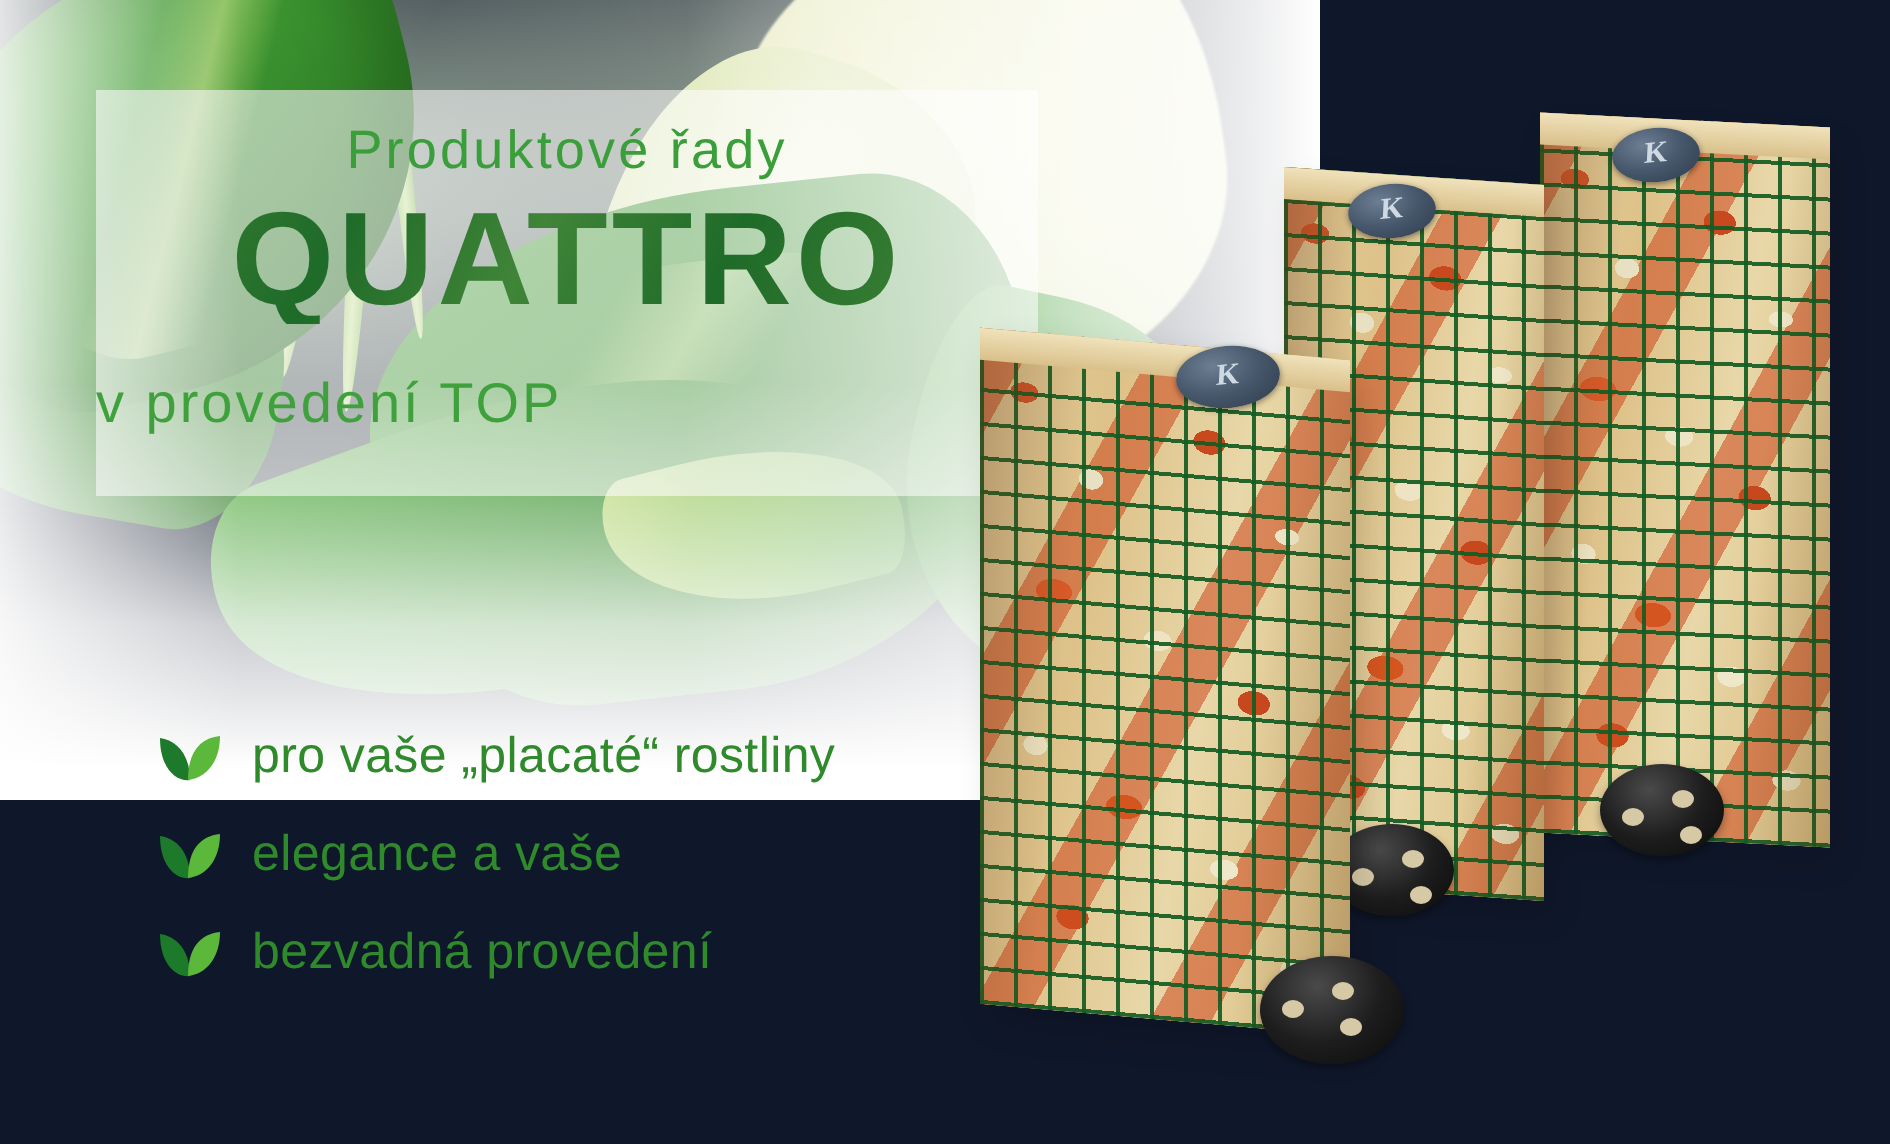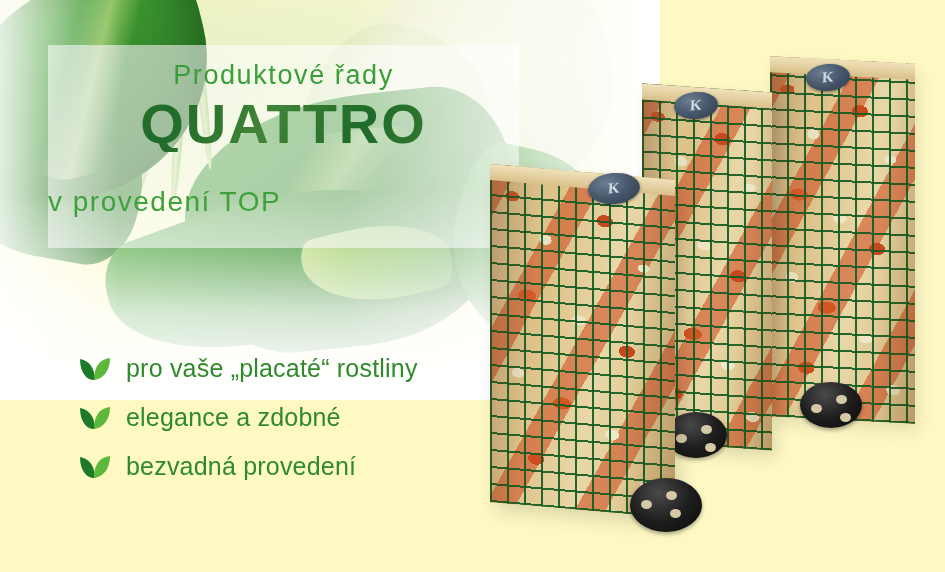--- a/index.html
+++ b/index.html
@@ -6,21 +6,21 @@
   body{
     font-family:"Liberation Sans", sans-serif;
     -webkit-font-smoothing:antialiased;
   }
 
   #banner{
     position:relative;
     width:945px;
     height:572px;
     overflow:hidden;
-    background:#fef9c3;
+    background:#0f172a;
   }
 
   
   .bg-layer{position:absolute;inset:0;overflow:hidden;}
 
   .bg-wash{
     position:absolute;left:0;top:0;width:640px;height:360px;
     background:
       radial-gradient(ellipse 420px 260px at 150px 90px, rgba(214,234,203,.75) 0%, rgba(255,255,255,0) 72%),
       radial-gradient(ellipse 300px 220px at 430px 60px, rgba(228,240,214,.65) 0%, rgba(255,255,255,0) 75%);
@@ -129,21 +129,21 @@
     text-align:center;
     font-size:27px;
     letter-spacing:1.6px;
     color:#3a9e3a;
     font-weight:400;
   }
 
   #wordmark{
     position:absolute;left:48px;top:96px;width:471px;
     text-align:center;
-    font-size:56px;
+    font-size:66px;
     font-weight:bold;
     letter-spacing:2px;
     line-height:1;
     color:#1f6b29;
     background-image:
       linear-gradient(116deg, rgba(140,190,90,.30) 0%, rgba(20,80,25,0) 26%, rgba(150,200,95,.28) 46%, rgba(20,80,25,0) 66%, rgba(135,185,85,.26) 88%),
       linear-gradient(#1f6b29,#1f6b29);
     -webkit-background-clip:text;
     background-clip:text;
     -webkit-text-fill-color:transparent;
@@ -158,21 +158,21 @@
     color:#3fa13c;
     font-weight:400;
   }
 
   
   #bullets{
     position:absolute;left:78px;top:344px;width:430px;
   }
   .bullet{
     display:flex;
-    align-items:center;
+    align-items:flex-end;
     height:49px;
   }
   .bullet .leaf-icon{
     width:34px;height:28px;flex:0 0 34px;margin-right:14px;
   }
   .bullet .txt{
     font-size:25px;
     color:#2e8a2b;
     letter-spacing:.2px;
     white-space:nowrap;
@@ -320,21 +320,21 @@
       <span class="txt">pro vaše „placaté“ rostliny</span>
     </div>
 
     <div class="bullet">
       <span class="leaf-icon">
         <svg viewBox="0 0 34 28" width="34" height="28" aria-hidden="true">
           <path d="M2 4 C2 19, 10 26, 17 25 C17 12, 10 5, 2 4 Z" fill="#1d7a2b"></path>
           <path d="M32 3 C22 4, 16 11, 16 25 C25 24, 32 16, 32 3 Z" fill="#5cb83b"></path>
         </svg>
       </span>
-      <span class="txt">elegance a zdobné</span>
+      <span class="txt">elegance a vaše</span>
     </div>
 
     <div class="bullet">
       <span class="leaf-icon">
         <svg viewBox="0 0 34 28" width="34" height="28" aria-hidden="true">
           <path d="M2 4 C2 19, 10 26, 17 25 C17 12, 10 5, 2 4 Z" fill="#1d7a2b"></path>
           <path d="M32 3 C22 4, 16 11, 16 25 C25 24, 32 16, 32 3 Z" fill="#5cb83b"></path>
         </svg>
       </span>
       <span class="txt">bezvadná provedení</span>

